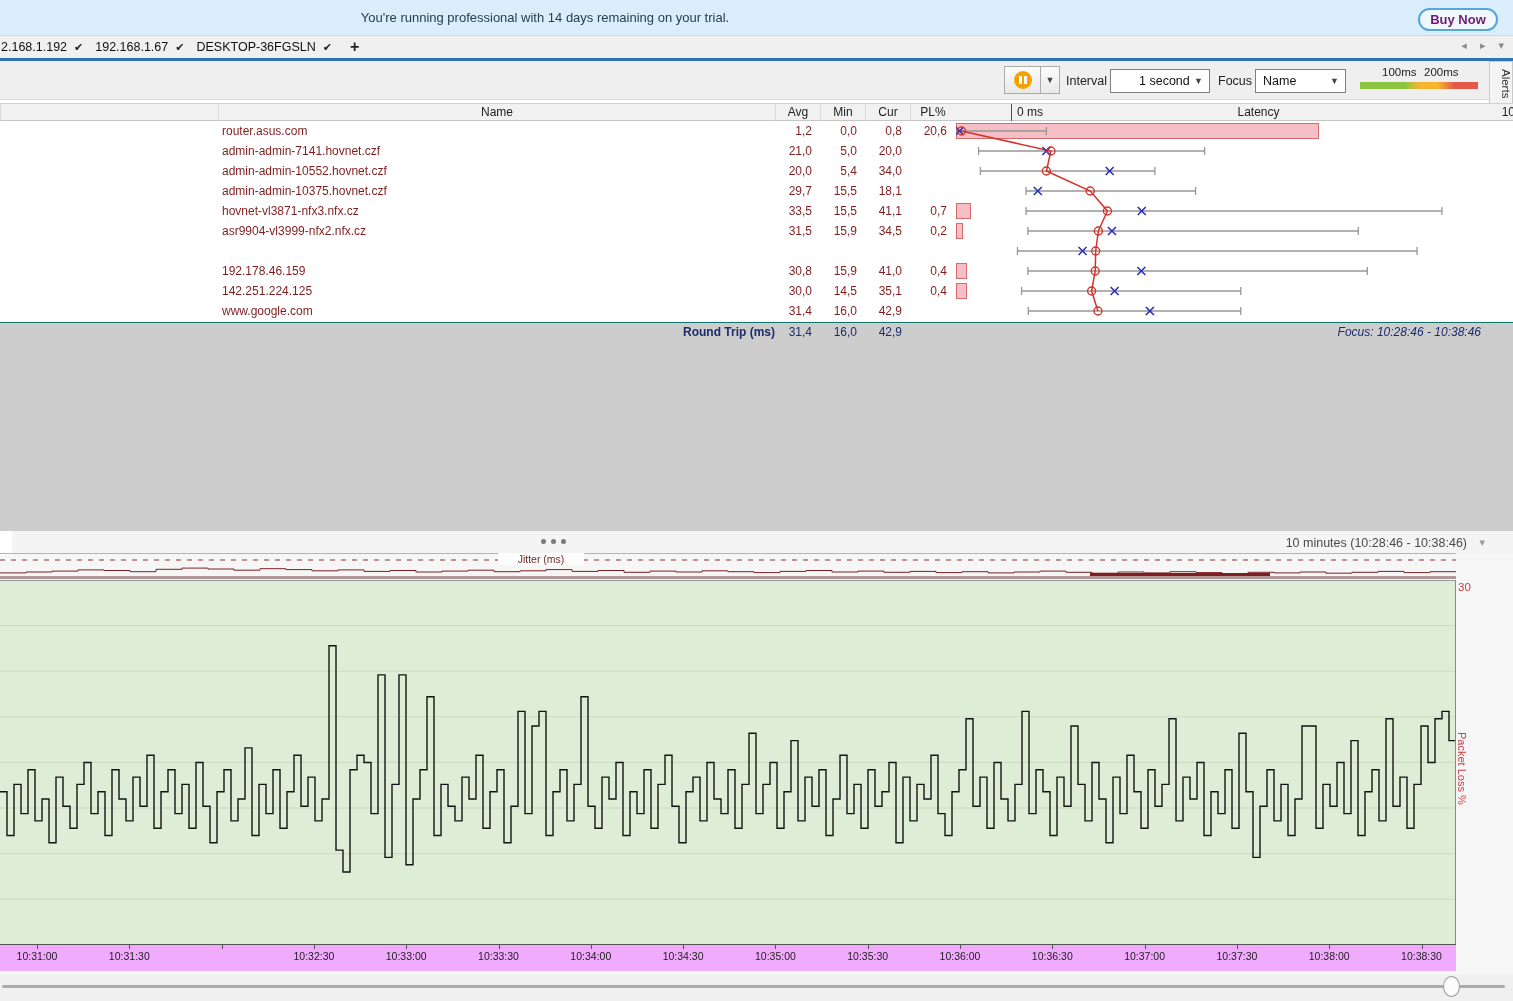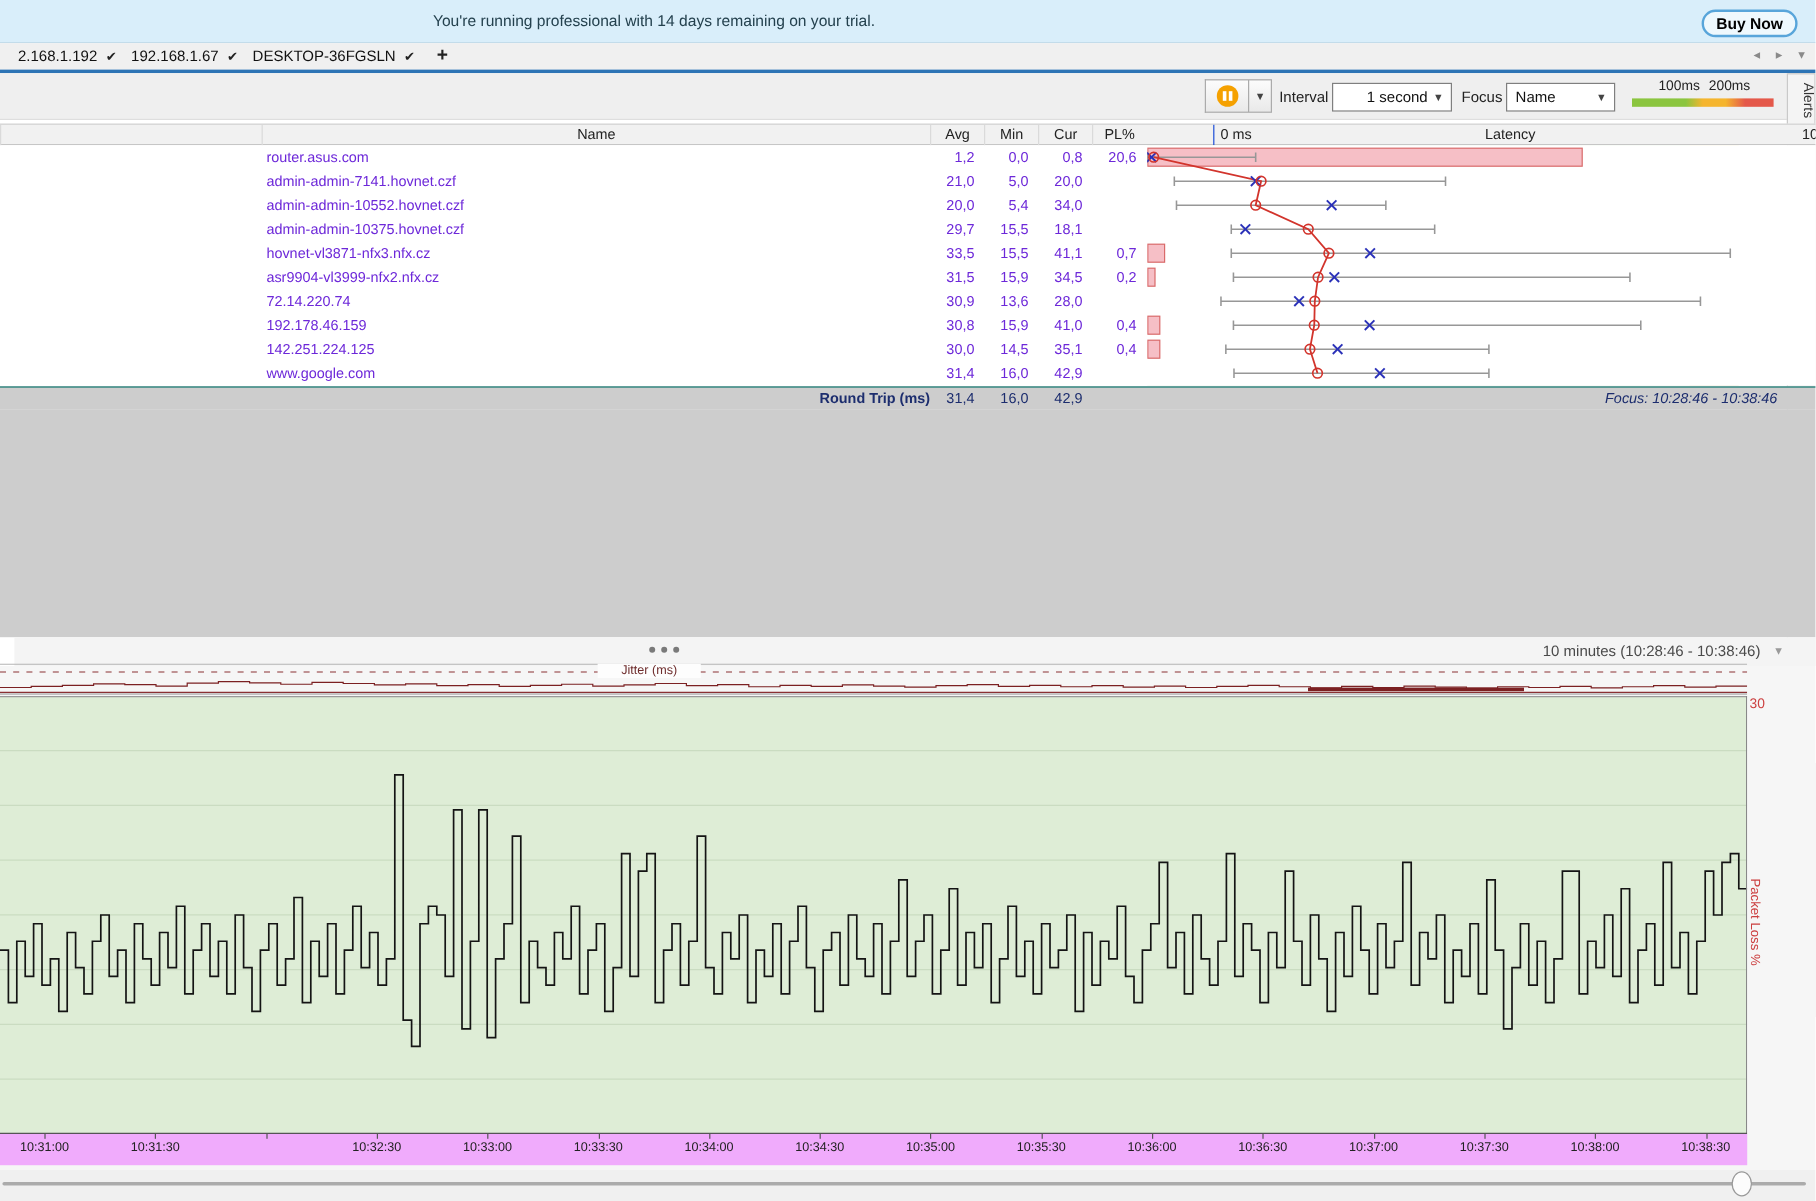--- a/index.html
+++ b/index.html
@@ -2,27 +2,27 @@
 <html><head>
 <meta charset="utf-8">
 <style>
   * { margin:0; padding:0; box-sizing:border-box; }
   html,body { width:1513px; height:1001px; background:#fff; font-family:"Liberation Sans", sans-serif; overflow:hidden; }
   #root { position:relative; width:1513px; height:1001px; background:#fff; }
 
   
   .banner { position:absolute; left:0; top:0; width:1513px; height:36px; background:#d9eefa; border-bottom:1px solid #c3dcea; }
   .banner-text { position:absolute; left:0; top:0; width:1090px; height:36px; line-height:36px; text-align:center; font-size:13px; color:#24414e; }
-  .buy-btn { position:absolute; right:15px; top:8px; width:80px; height:23px; border:2px solid #58a5da; border-radius:13px; background:#eef8fd; color:#000000; font-weight:bold; font-size:13px; text-align:center; line-height:20px; cursor:pointer; }
+  .buy-btn { position:absolute; right:15px; top:8px; width:80px; height:23px; border:2px solid #58a5da; border-radius:13px; background:#eef8fd; color:#701a75; font-weight:bold; font-size:13px; text-align:center; line-height:20px; cursor:pointer; }
 
   
   .tabbar { position:absolute; left:0; top:36px; width:1513px; height:22px; background:#f0f0f0; }
   .tabs { position:absolute; left:0; top:0; height:22px; display:flex; align-items:center; }
   .tab { display:flex; align-items:center; height:22px; padding:0 12px 0 0; font-size:12.5px; color:#111; cursor:pointer; }
-  .tab:first-child { padding-left:15px;text-align:right; }
+  .tab:first-child { padding-left:1px;text-align:right; }
   .tab .chk { margin-left:7px; font-size:11px; color:#222; }
   .tab-add { font-size:16px; font-weight:bold; color:#222; padding:0 6px; cursor:pointer; }
   .tab-arrows { position:absolute; right:4px; top:3px; font-size:11px; color:#8a8a8a; letter-spacing:5px; cursor:pointer; }
 
   .blueline { position:absolute; left:0; top:58px; width:1513px; height:3px; background:#2d74b5; }
 
   
   .toolbar { position:absolute; left:0; top:61px; width:1513px; height:39px; background:#efefef; border-bottom:1px solid #dedede; }
   .btn-group { position:absolute; left:1004px; top:5px; display:flex; }
   .tb-btn { height:28px; border:1px solid #ababab; background:linear-gradient(#fcfcfc,#e9e9e9); display:flex; align-items:center; justify-content:center; cursor:pointer; }
@@ -40,21 +40,21 @@
   .alerts-tab { position:absolute; left:1489px; top:61px; width:24px; height:46px; background:#f4f4f4; border:1px solid #c9c9c9; writing-mode:vertical-rl; text-align:center; font-size:11.5px; color:#333; cursor:pointer; }
   .right-gutter { position:absolute; left:1489px; top:107px; width:24px; height:448px; background:#f6f6f6; border-left:1px solid #e3e3e3; }
 
   
   .thead { position:absolute; left:0; top:103px; width:1513px; height:18px; background:#f1f1f1; border-top:1px solid #d2d2d2; border-bottom:1px solid #c6c6c6; font-size:12px; color:#222; }
   .th { position:absolute; top:0; height:18px; line-height:17px; text-align:center; border-left:1px solid #dadada; }
   .rows { position:absolute; left:0; top:121px; width:1513px; height:200px; background:#fff; }
   .latbg { position:absolute; left:956px; top:121px; width:493px; height:200px; background:#dcebd5; }
   .latbg .band { position:absolute; left:452px; top:0; width:41px; height:200px; background:#fae5c3; }
   .latmargin { position:absolute; left:1449px; top:121px; width:40px; height:200px; background:#f4f4f4; }
-  .row { position:absolute; left:0; width:1513px; height:20px; font-size:12px; color:#6d28d9; cursor:default; }
+  .row { position:absolute; left:0; width:1513px; height:20px; font-size:12px; color:#7f1d1d; cursor:default; }
   .row .nm { position:absolute; left:222px; top:3px; }
   .cellnum { position:absolute; top:3px; text-align:right; }
   .c-avg { left:760px; width:52px; } .c-min { left:805px; width:52px; } .c-cur { left:850px; width:52px; } .c-pl { left:895px; width:52px; }
   #latsvg { position:absolute; left:956px; top:121px; }
 
   
   .sumrow { position:absolute; left:0; top:322px; width:1513px; height:19px; background:#cdcdcd; border-top:1px solid #0f766e; font-size:12px; color:#1c2d6e; }
   .sumrow .lbl { position:absolute; right:738px; top:2px; font-weight:bold; }
   .sumrow .cellnum { top:2px; }
   .sumrow .focus { position:absolute; right:32px; top:2px;font-style:italic; }
@@ -196,27 +196,20 @@
         <span class="cellnum c-min">15,5</span>
         <span class="cellnum c-cur">41,1</span>
         <span class="cellnum c-pl">0,7</span>
       </div>
       <div class="row" style="top: 100px;">
         <span class="nm">asr9904-vl3999-nfx2.nfx.cz</span>
         <span class="cellnum c-avg">31,5</span>
         <span class="cellnum c-min">15,9</span>
         <span class="cellnum c-cur">34,5</span>
         <span class="cellnum c-pl">0,2</span>
-      </div>
-      <div class="row" style="top: 120px;">
-        <span class="nm">72.14.220.74</span>
-        <span class="cellnum c-avg">30,9</span>
-        <span class="cellnum c-min">13,6</span>
-        <span class="cellnum c-cur">28,0</span>
-        <span class="cellnum c-pl"></span>
       </div>
       <div class="row" style="top: 140px;">
         <span class="nm">192.178.46.159</span>
         <span class="cellnum c-avg">30,8</span>
         <span class="cellnum c-min">15,9</span>
         <span class="cellnum c-cur">41,0</span>
         <span class="cellnum c-pl">0,4</span>
       </div>
       <div class="row" style="top: 160px;">
         <span class="nm">142.251.224.125</span>

